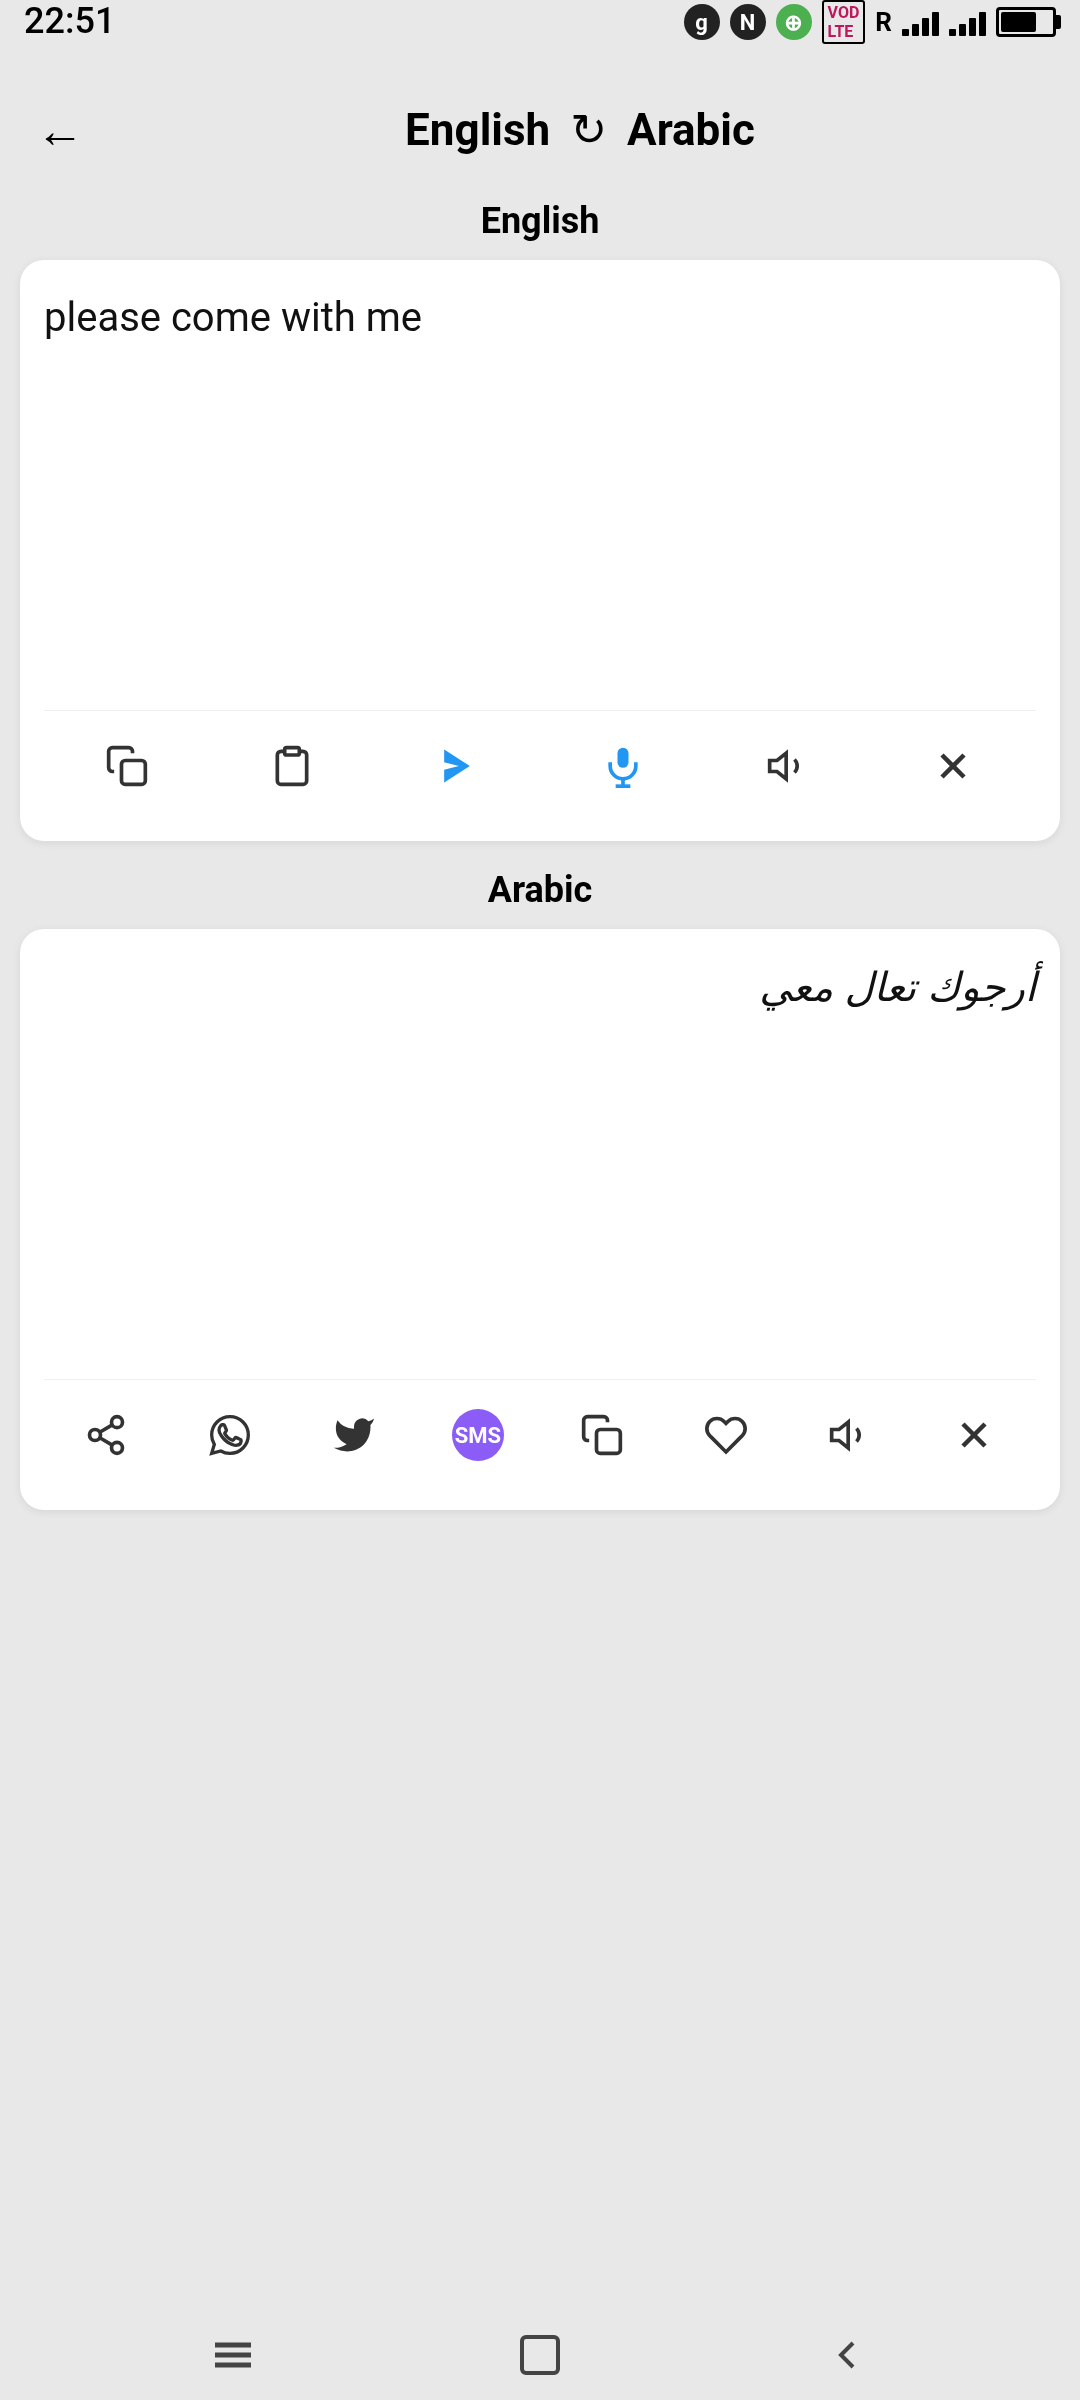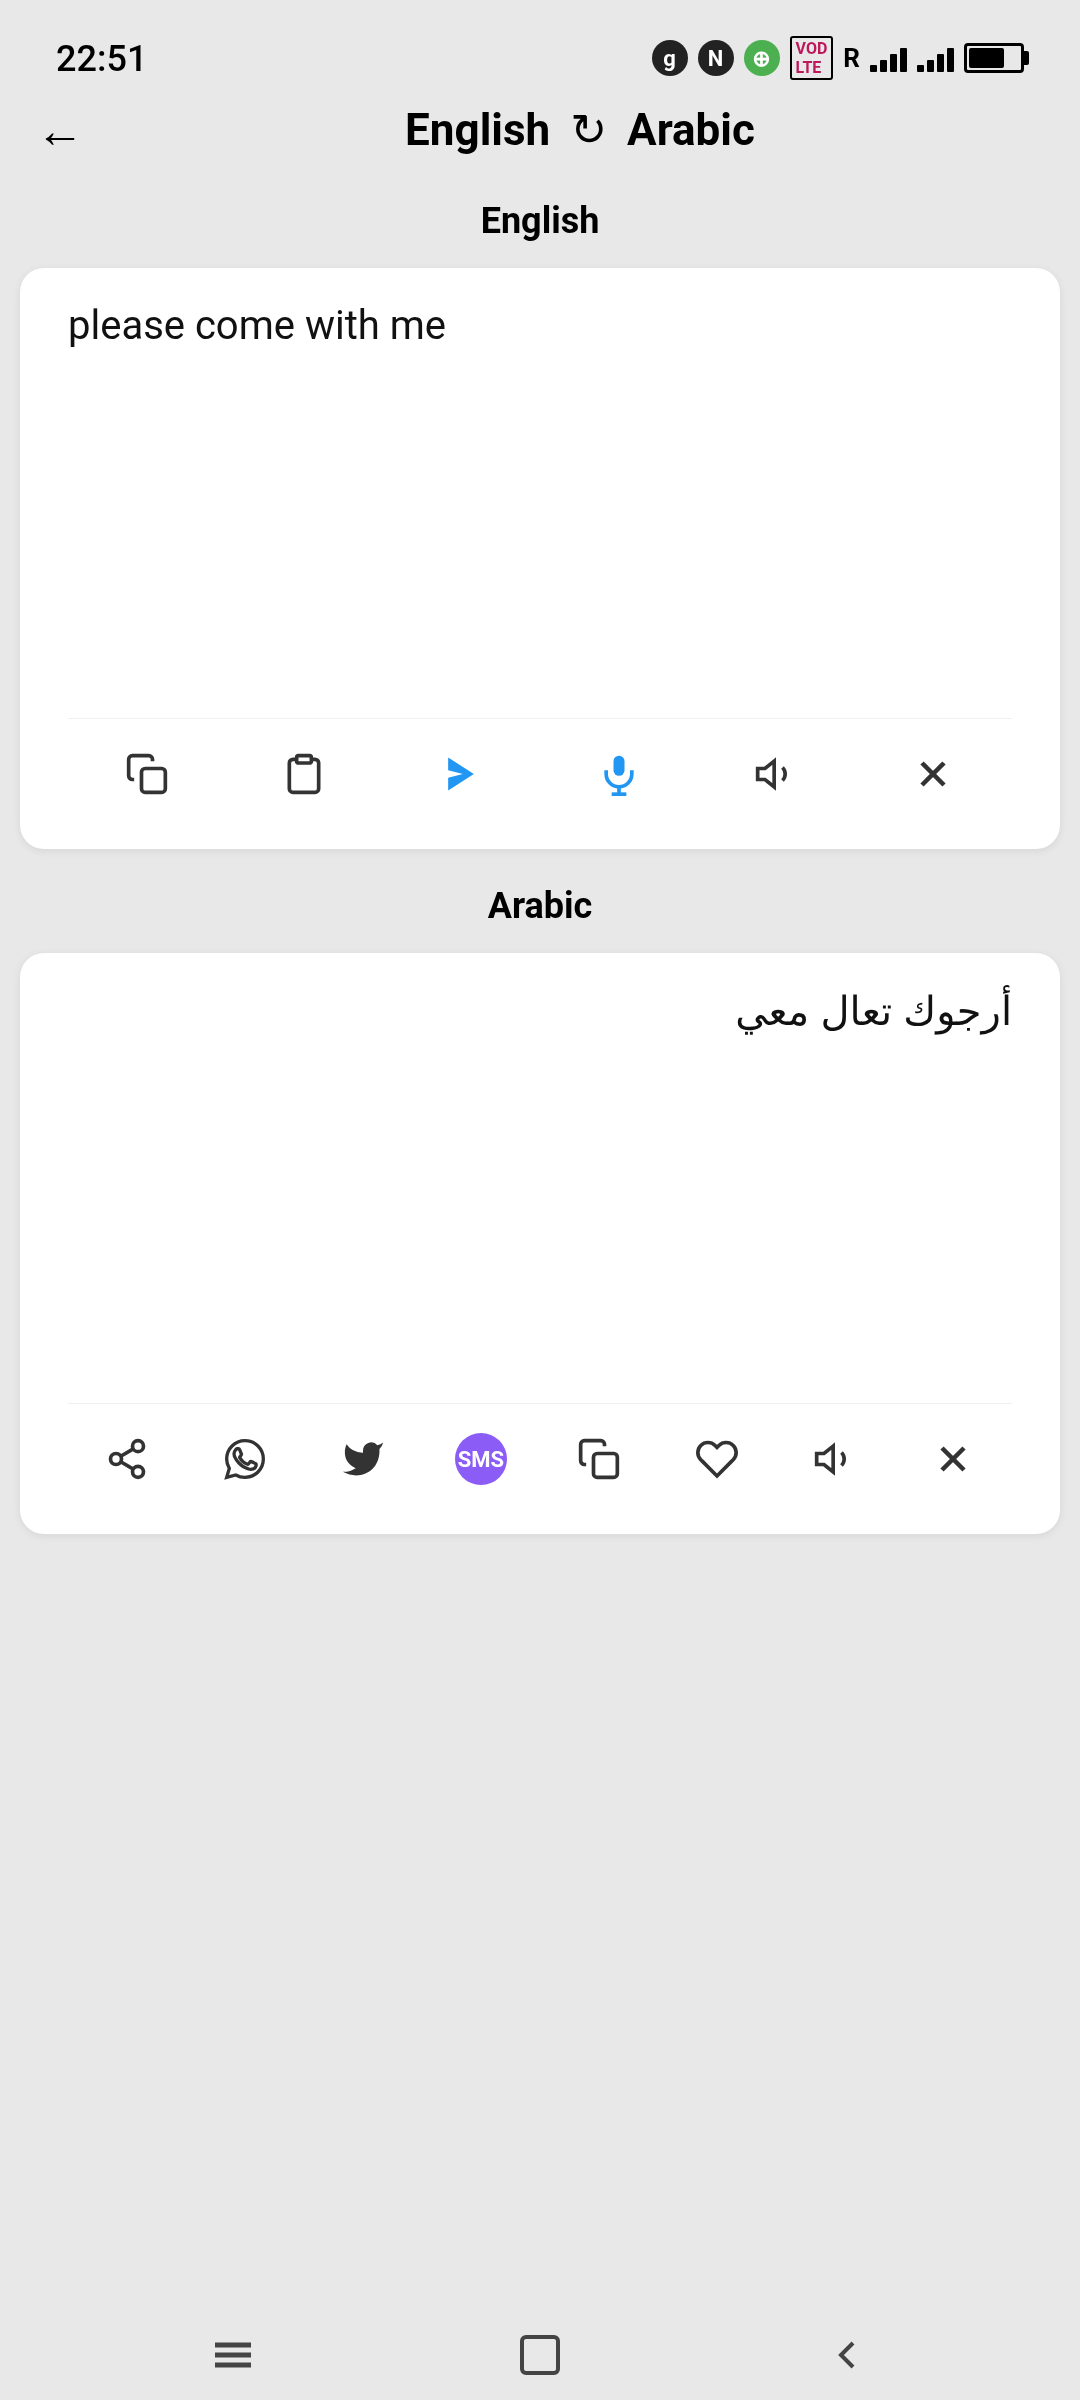--- a/index.html
+++ b/index.html
@@ -13,23 +13,23 @@
       overflow: hidden;
       position: relative;
     }
 
     
     .status-bar {
       width: 100%;
       height: 80px;
       background: #e8e8e8;
       display: flex;
-      align-items: flex-end;
+      align-items: flex-start;
       justify-content: space-between;
-      padding: 0 56px;
+      padding: 0 24px;
     }
     .status-time {
       font-size: 36px;
       font-weight: 500;
       color: #000;
     }
     .status-icons {
       display: flex;
       align-items: center;
       gap: 10px;
@@ -107,38 +107,39 @@
     .section-label {
       text-align: center;
       font-size: 36px;
       font-weight: 700;
       color: #000;
       padding: 20px 0 10px 0;
     }
 
     
     .translation-box {
-      margin: 16px 20px;
+      margin: 8px 20px;
       background: #fff;
       border-radius: 24px;
-      padding: 30px 48px;
+      padding: 30px 24px;
       box-shadow: 0 2px 8px rgba(0,0,0,0.08);
     }
 
     .translation-text {
       font-size: 40px;
       color: #111;
       min-height: 400px;
       line-height: 1.4;
     }
 
     .translation-text.arabic {
       direction: rtl;
       text-align: right;
       font-family: 'Arabic', Arial, sans-serif;
+      font-style: italic;
     }
 
     
     .toolbar {
       display: flex;
       align-items: center;
       justify-content: space-around;
       padding: 20px 0 10px 0;
       border-top: 1px solid #f0f0f0;
       margin-top: 20px;

